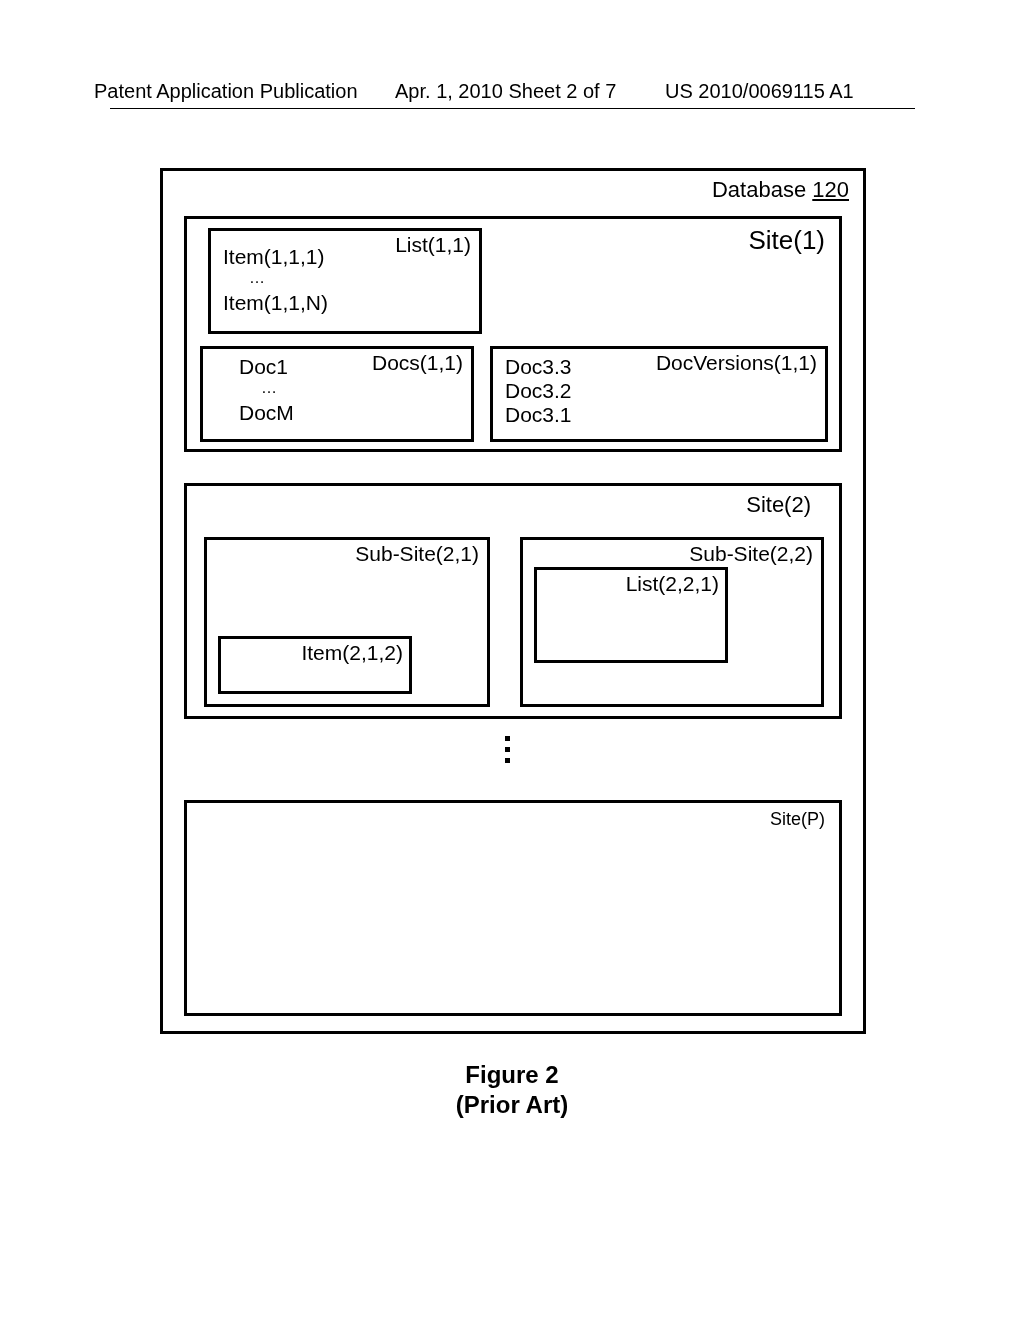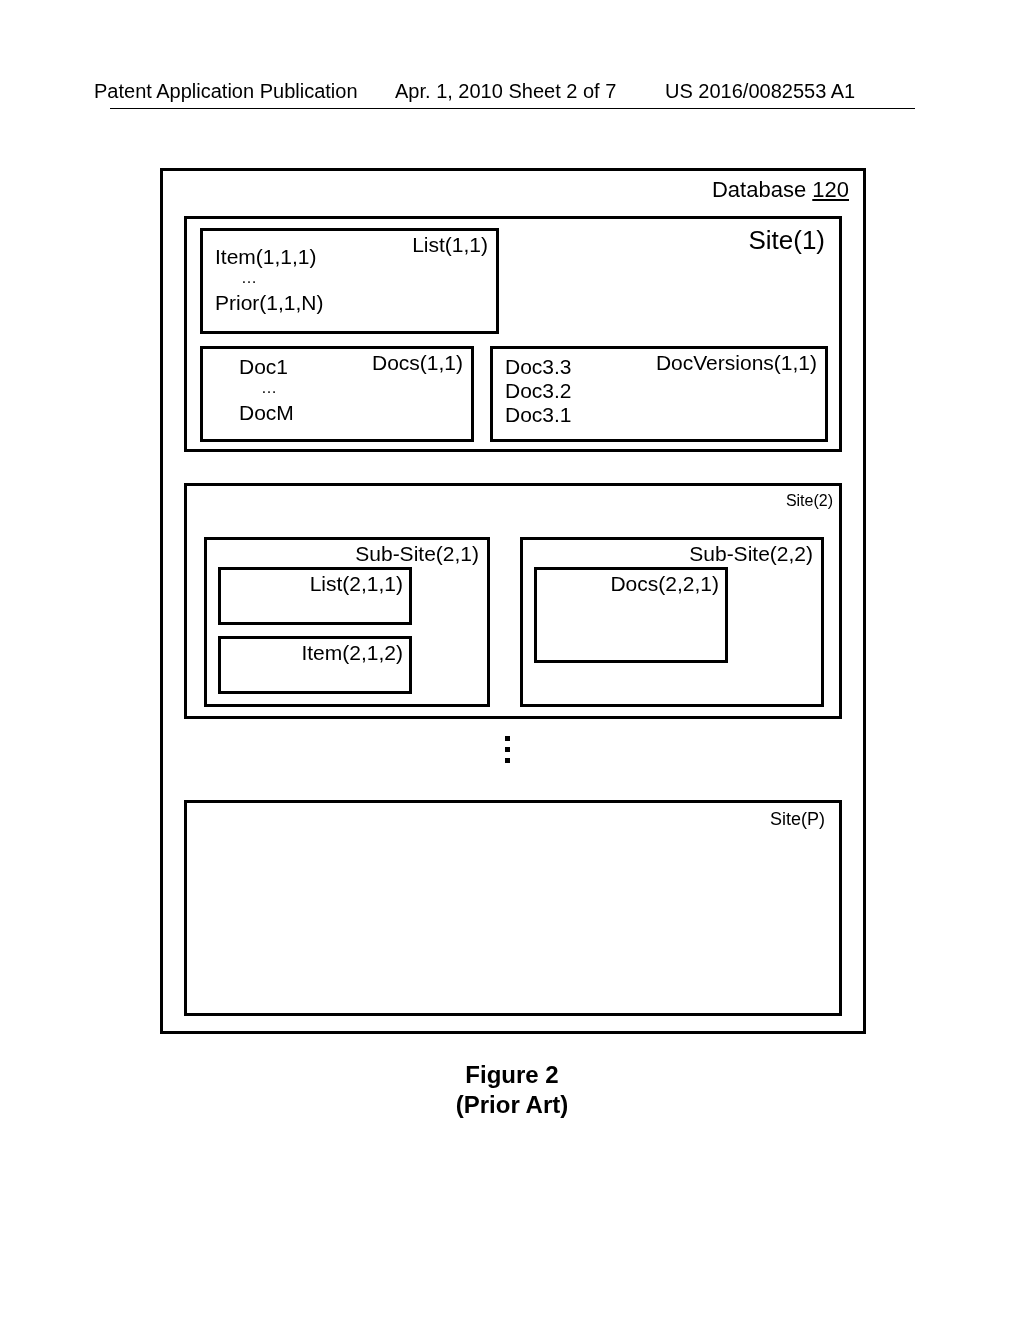--- a/index.html
+++ b/index.html
@@ -54,39 +54,39 @@
   }
 
   
   .db { left: 160px; top: 168px; width: 700px; height: 860px; }
   .db-label { right: 14px; top: 6px; font-size: 22px; }
   .db-num { text-decoration: underline; }
 
   
   .site1 { left: 184px; top: 216px; width: 652px; height: 230px; }
   .site1-label { right: 14px; top: 6px; font-size: 26px; }
-  .list11 { left: 200px; top: 228px; width: 268px; height: 100px; padding-left: 25px; }
+  .list11 { left: 208px; top: 228px; width: 268px; height: 100px; }
   .list11-label { right: 8px; top: 2px; }
   .list11-item1 { left: 12px; top: 14px; }
   .list11-dots  { left: 38px; top: 38px; letter-spacing: 1px; font-size: 16px;}
   .list11-itemN { left: 12px; top: 60px; }
   .docs11 { left: 200px; top: 346px; width: 268px; height: 90px; }
   .docs11-label { right: 8px; top: 2px; }
   .docs11-doc1 { left: 36px; top: 6px; }
   .docs11-dots { left: 58px; top: 30px; letter-spacing: 1px; font-size: 16px;}
   .docs11-docM { left: 36px; top: 52px; }
   .dver11 { left: 490px; top: 346px; width: 332px; height: 90px; }
   .dver11-label { right: 8px; top: 2px; }
   .dver11-v3 { left: 12px; top: 6px; }
   .dver11-v2 { left: 12px; top: 30px; }
   .dver11-v1 { left: 12px; top: 54px; }
 
   
   .site2 { left: 184px; top: 483px; width: 652px; height: 230px; }
-  .site2-label { right: 6px; top: 6px; font-size: 16px; }
+  .site2-label { right: 28px; top: 6px; font-size: 22px; }
   .sub21 { left: 204px; top: 537px; width: 280px; height: 164px; }
   .sub21-label { right: 8px; top: 2px; }
   .list211 { left: 218px; top: 567px; width: 188px; height: 52px; }
   .list211-label { right: 6px; top: 2px; }
   .list212 { left: 218px; top: 636px; width: 188px; height: 52px; }
   .list212-label { right: 6px; top: 2px; }
   .sub22 { left: 520px; top: 537px; width: 298px; height: 164px; }
   .sub22-label { right: 8px; top: 2px; }
   .list221 { left: 534px; top: 567px; width: 188px; height: 90px; }
   .list221-label { right: 6px; top: 2px; }
@@ -108,69 +108,66 @@
   }
 </style>
 </head>
 <body>
 
 <div class="page">
 
   <div class="header">
     <span class="header-left">Patent Application Publication</span>
     <span class="header-center">Apr. 1, 2010  Sheet 2 of 7</span>
-    <span class="header-right">US 2016/0082553 A1</span>
+    <span class="header-right">US 2010/0069115 A1</span>
   </div>
   <div class="rule"></div>
 
   <div class="box db">
     <span class="label db-label">
       <span>Database </span><span class="db-num">120</span>
     </span>
   </div>
 
   <div class="box site1">
     <span class="label site1-label">Site(1)</span>
   </div>
   <div class="box list11">
     <span class="label list11-label">List(1,1)</span>
     <span class="label list11-item1">Item(1,1,1)</span>
     <span class="label list11-dots">…</span>
-    <span class="label list11-itemN">Prior(1,1,N)</span>
+    <span class="label list11-itemN">Item(1,1,N)</span>
   </div>
   <div class="box docs11">
     <span class="label docs11-label">Docs(1,1)</span>
     <span class="label docs11-doc1">Doc1</span>
     <span class="label docs11-dots">…</span>
     <span class="label docs11-docM">DocM</span>
   </div>
   <div class="box dver11">
     <span class="label dver11-label">DocVersions(1,1)</span>
     <span class="label dver11-v3">Doc3.3</span>
     <span class="label dver11-v2">Doc3.2</span>
     <span class="label dver11-v1">Doc3.1</span>
   </div>
 
   <div class="box site2">
     <span class="label site2-label">Site(2)</span>
   </div>
   <div class="box sub21">
     <span class="label sub21-label">Sub-Site(2,1)</span>
   </div>
-  <div class="box list211">
-    <span class="label list211-label">List(2,1,1)</span>
-  </div>
   <div class="box list212">
     <span class="label list212-label">Item(2,1,2)</span>
   </div>
   <div class="box sub22">
     <span class="label sub22-label">Sub-Site(2,2)</span>
   </div>
   <div class="box list221">
-    <span class="label list221-label">Docs(2,2,1)</span>
+    <span class="label list221-label">List(2,2,1)</span>
   </div>
 
   <div class="vdots">
     <div></div>
       <div></div>
       <div></div>
   </div>
 
   <div class="box siteP">
     <span class="label siteP-label">Site(P)</span>

